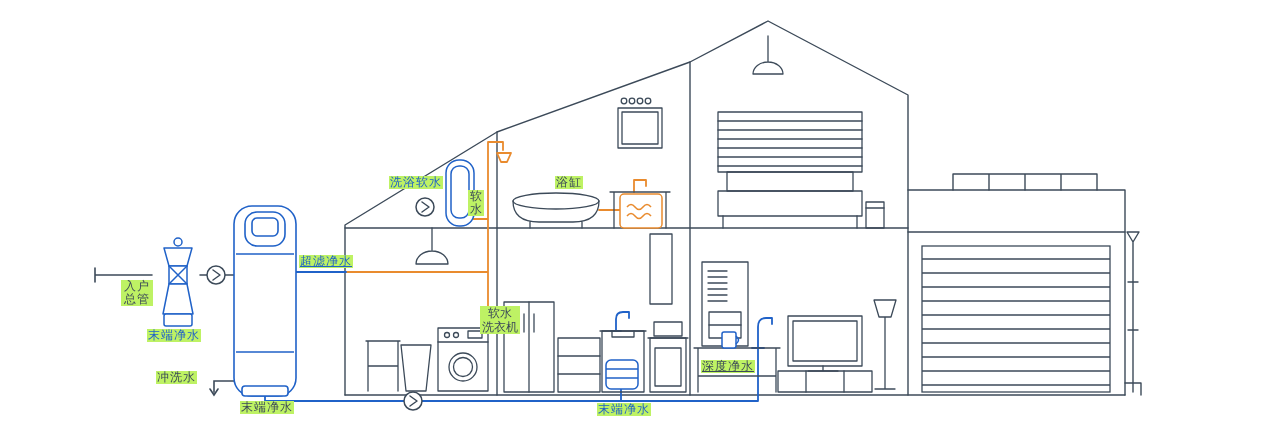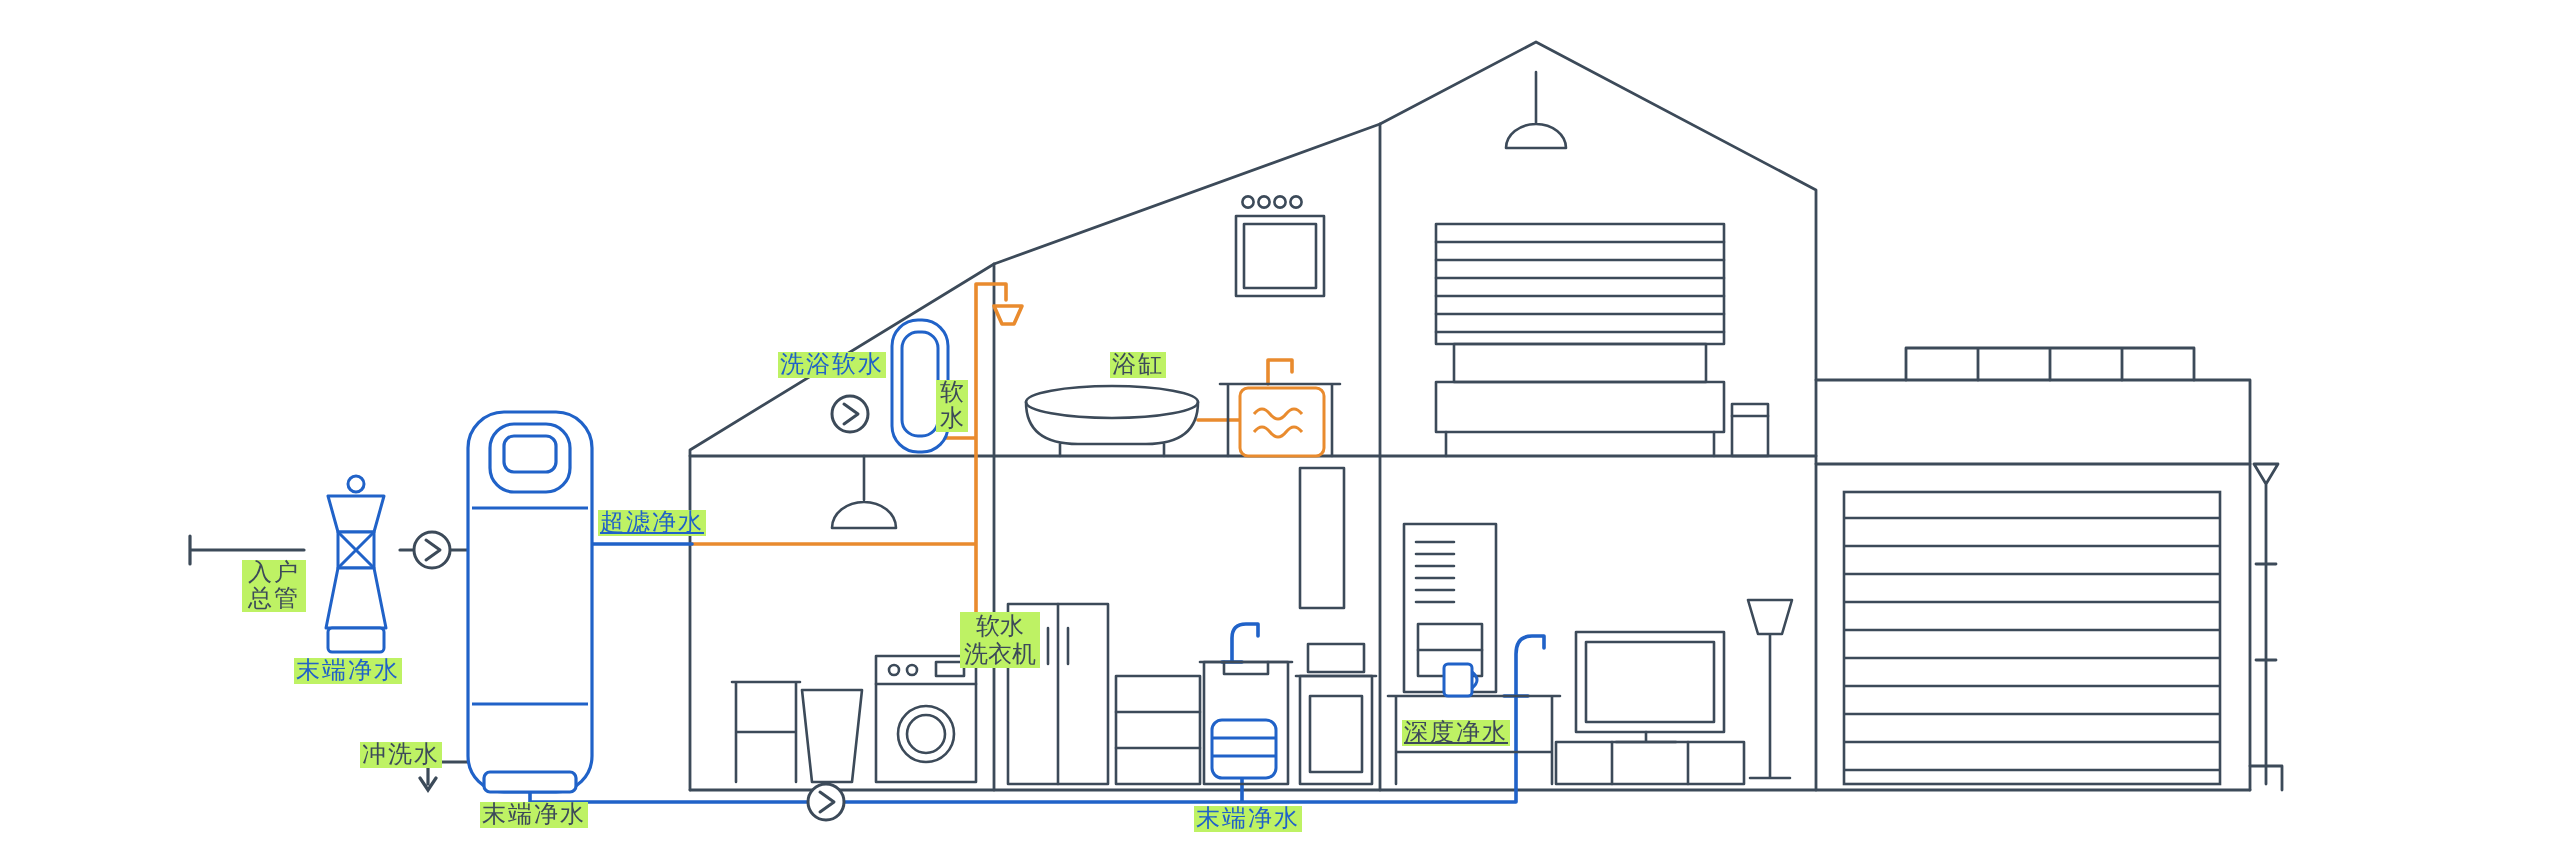--- a/index.html
+++ b/index.html
@@ -229,21 +229,21 @@
       <g>
           <circle cx="413" cy="401" r="9"></circle>
           <path d="M410,396 L417,401 L410,406" fill="none"></path>
         </g>
     </g>
   </svg>
 
   <div class="label center" style="left:121px;top:280px;width:30px;">入户
 总管</div>
   <div class="label blue" style="left:147px;top:329px;">末端净水</div>
-  <div class="label" style="left:180px;top:371px;">冲洗水</div>
+  <div class="label" style="left:156px;top:371px;">冲洗水</div>
   <div class="label" style="left:240px;top:401px;">末端净水</div>
   <div class="label blue" style="left:299px;top:255px;text-decoration:underline;">超滤净水</div>
   <div class="label blue" style="left:389px;top:176px;">洗浴软水</div>
   <div class="label center" style="left:468px;top:190px;width:14px;letter-spacing:0;">软
 水</div>
   <div class="label" style="left:555px;top:176px;">浴缸</div>
   <div class="label center" style="left:448px;top:306px;width:38px;line-height:14px;letter-spacing:0;margin-left:32px;">软水
 洗衣机</div>
   <div class="label blue" style="left:597px;top:403px;">末端净水</div>
   <div class="label" style="left:701px;top:360px;text-decoration:underline;">深度净水</div>

